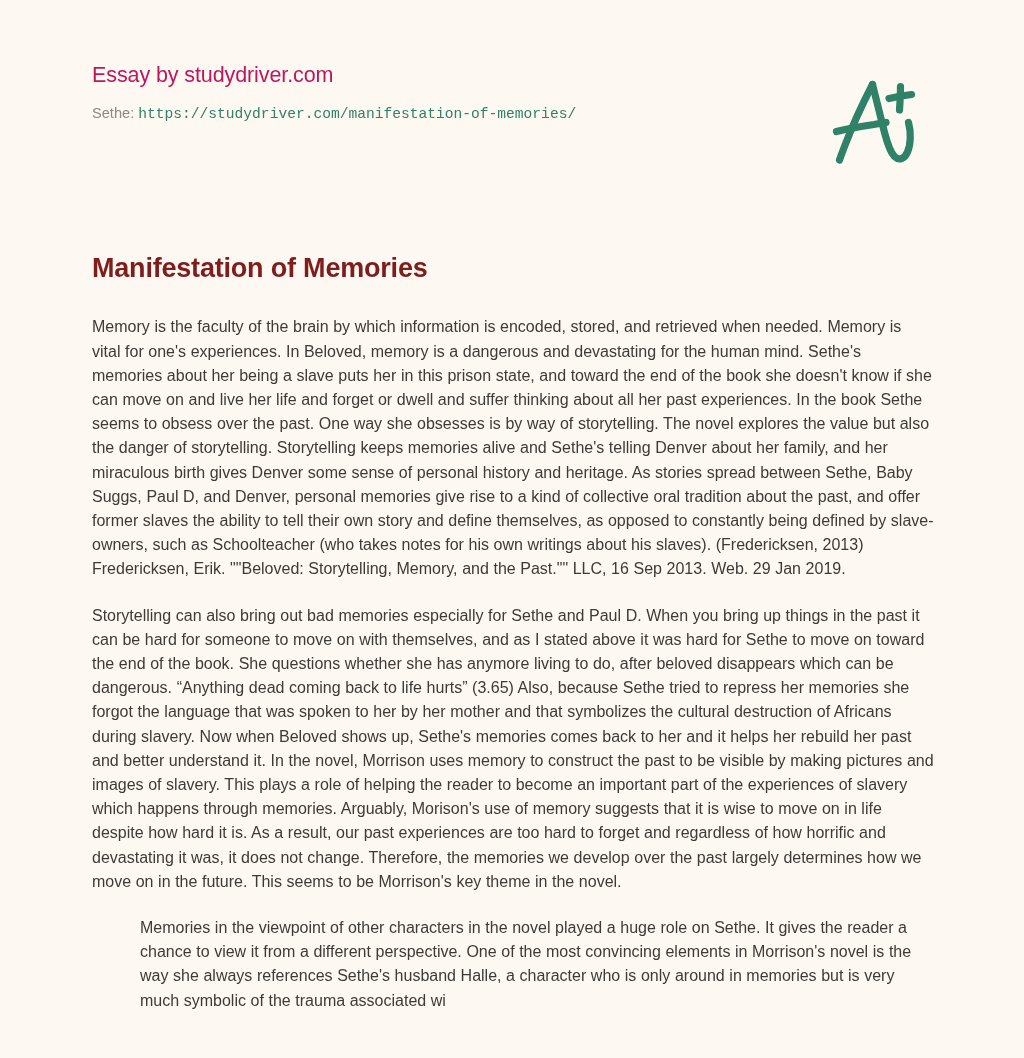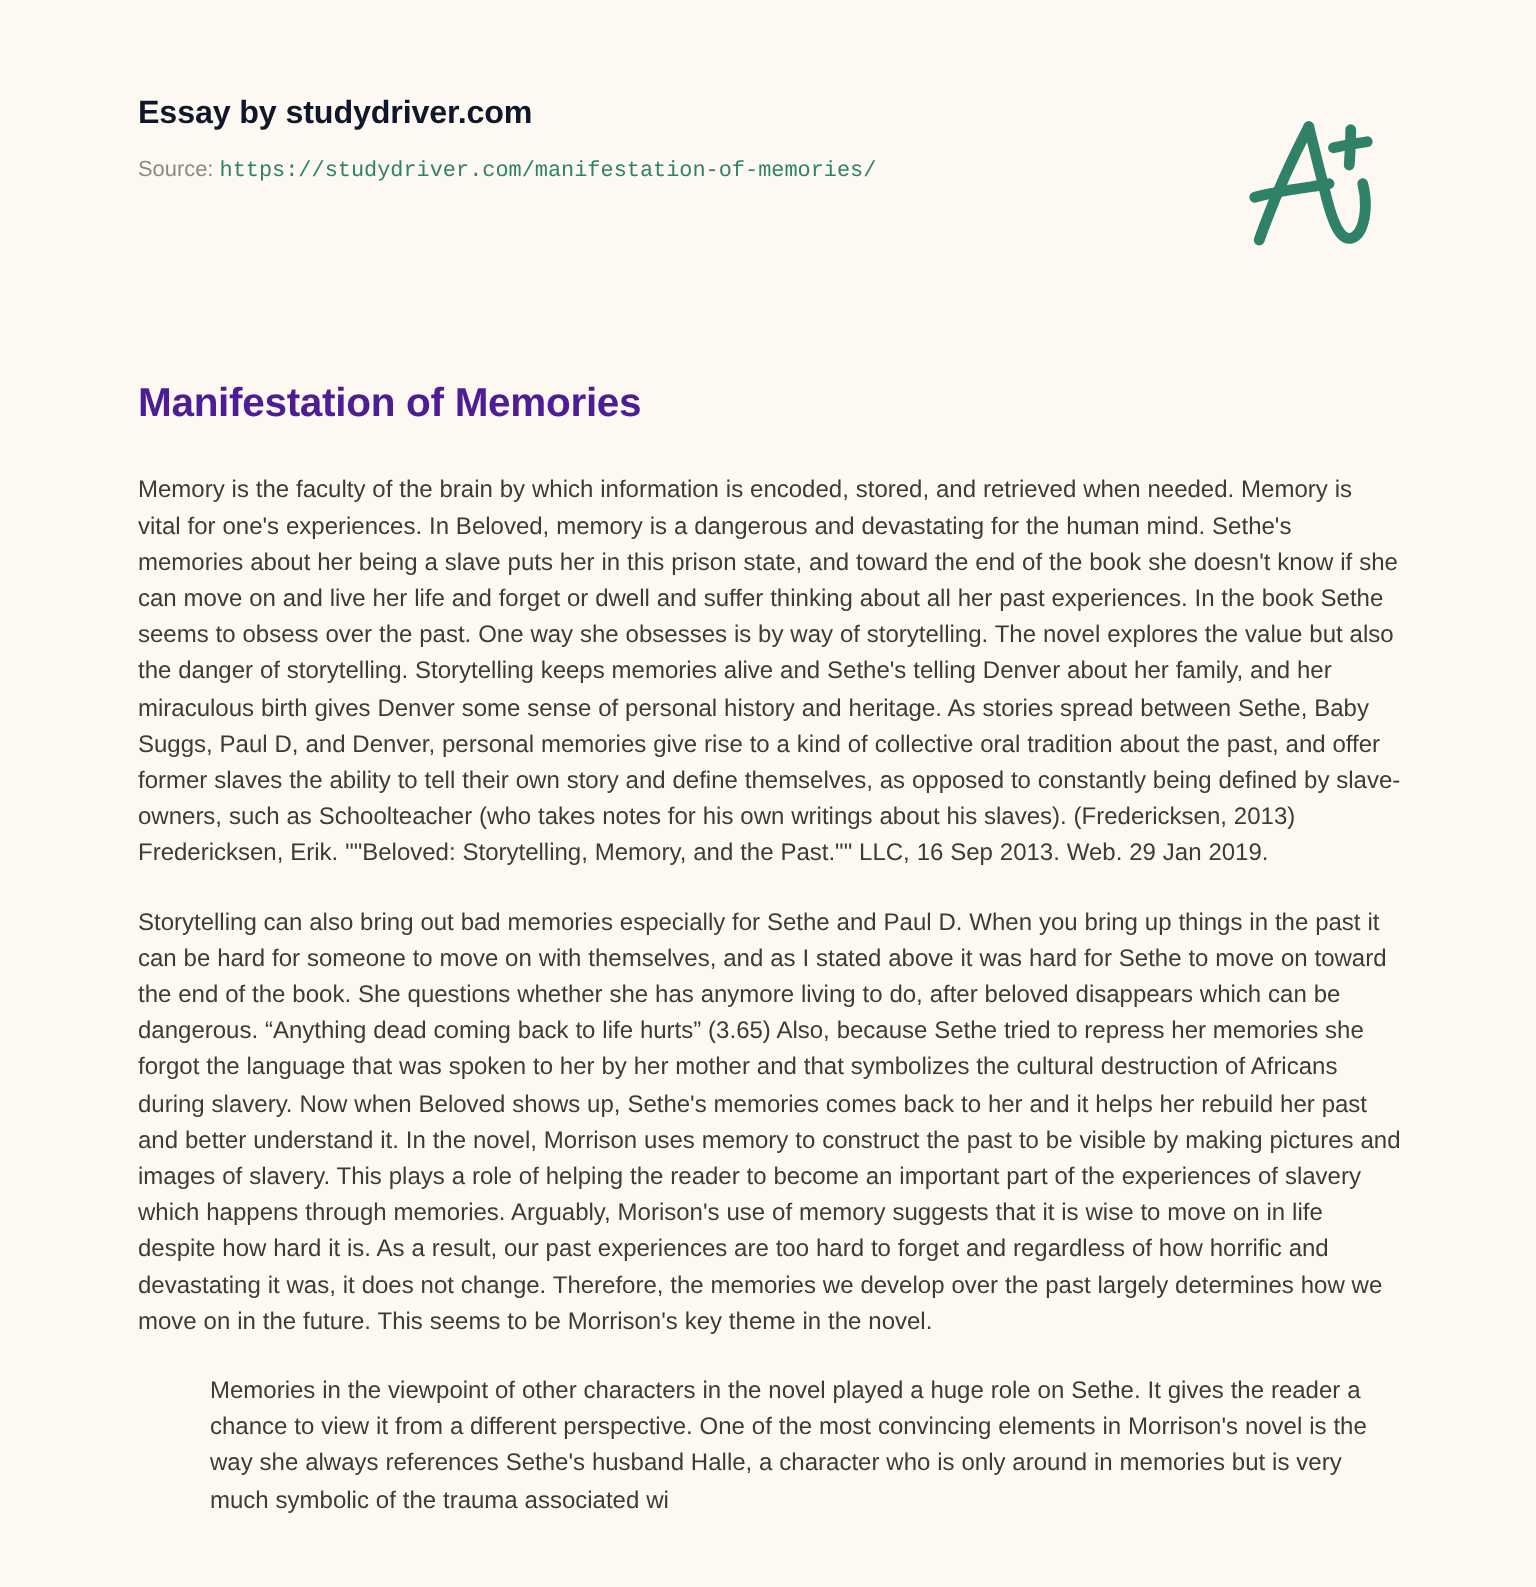--- a/index.html
+++ b/index.html
@@ -26,22 +26,22 @@
   
   .header {
     position: absolute;
     left: 92px;
     top: 62px;
     width: 840px;
   }
 
   .header-title {
     font-size: 21.5px;
-    font-weight: bold;
-    color: #0f172a;
+    font-weight: normal;
+    color: #be185d;
     letter-spacing: -0.1px;
     line-height: 1.25;
     margin: 0;
   }
 
   .header-source {
     margin-top: 15px;
     font-size: 14.6px;
     color: #8d8880;
     line-height: 1.3;
@@ -72,21 +72,21 @@
   .article {
     position: absolute;
     left: 92px;
     top: 252px;
     width: 842px;
   }
 
   .article-title {
     font-size: 27px;
     font-weight: bold;
-    color: #4c1d95;
+    color: #7f1d1d;
     letter-spacing: -0.2px;
     line-height: 1.2;
     margin: 0 0 31px 0;
   }
 
   .article-body p {
     font-size: 16px;
     line-height: 24.2px;
     color: #3d3b38;
     margin: 0 0 22px 0;
@@ -99,21 +99,21 @@
   }
 </style>
 </head>
 <body>
 
 <div class="page">
 
   <div class="header">
     <div class="header-title">Essay by studydriver.com</div>
     <div class="header-source">
-      <span>Source:</span>
+      <span>Sethe:</span>
       <span class="source-link">https://studydriver.com/manifestation-of-memories/</span>
     </div>
   </div>
 
   <div class="logo">
     <svg viewBox="0 0 118 118" xmlns="http://www.w3.org/2000/svg">
       <g fill="none" stroke="#2f8267" stroke-width="7.2" stroke-linecap="round" stroke-linejoin="round">
 
         <path d="M60.5 22.5 C 53 37, 41 62, 32.5 84.5 C 30 91, 28.5 95, 27.5 98"></path>
 

